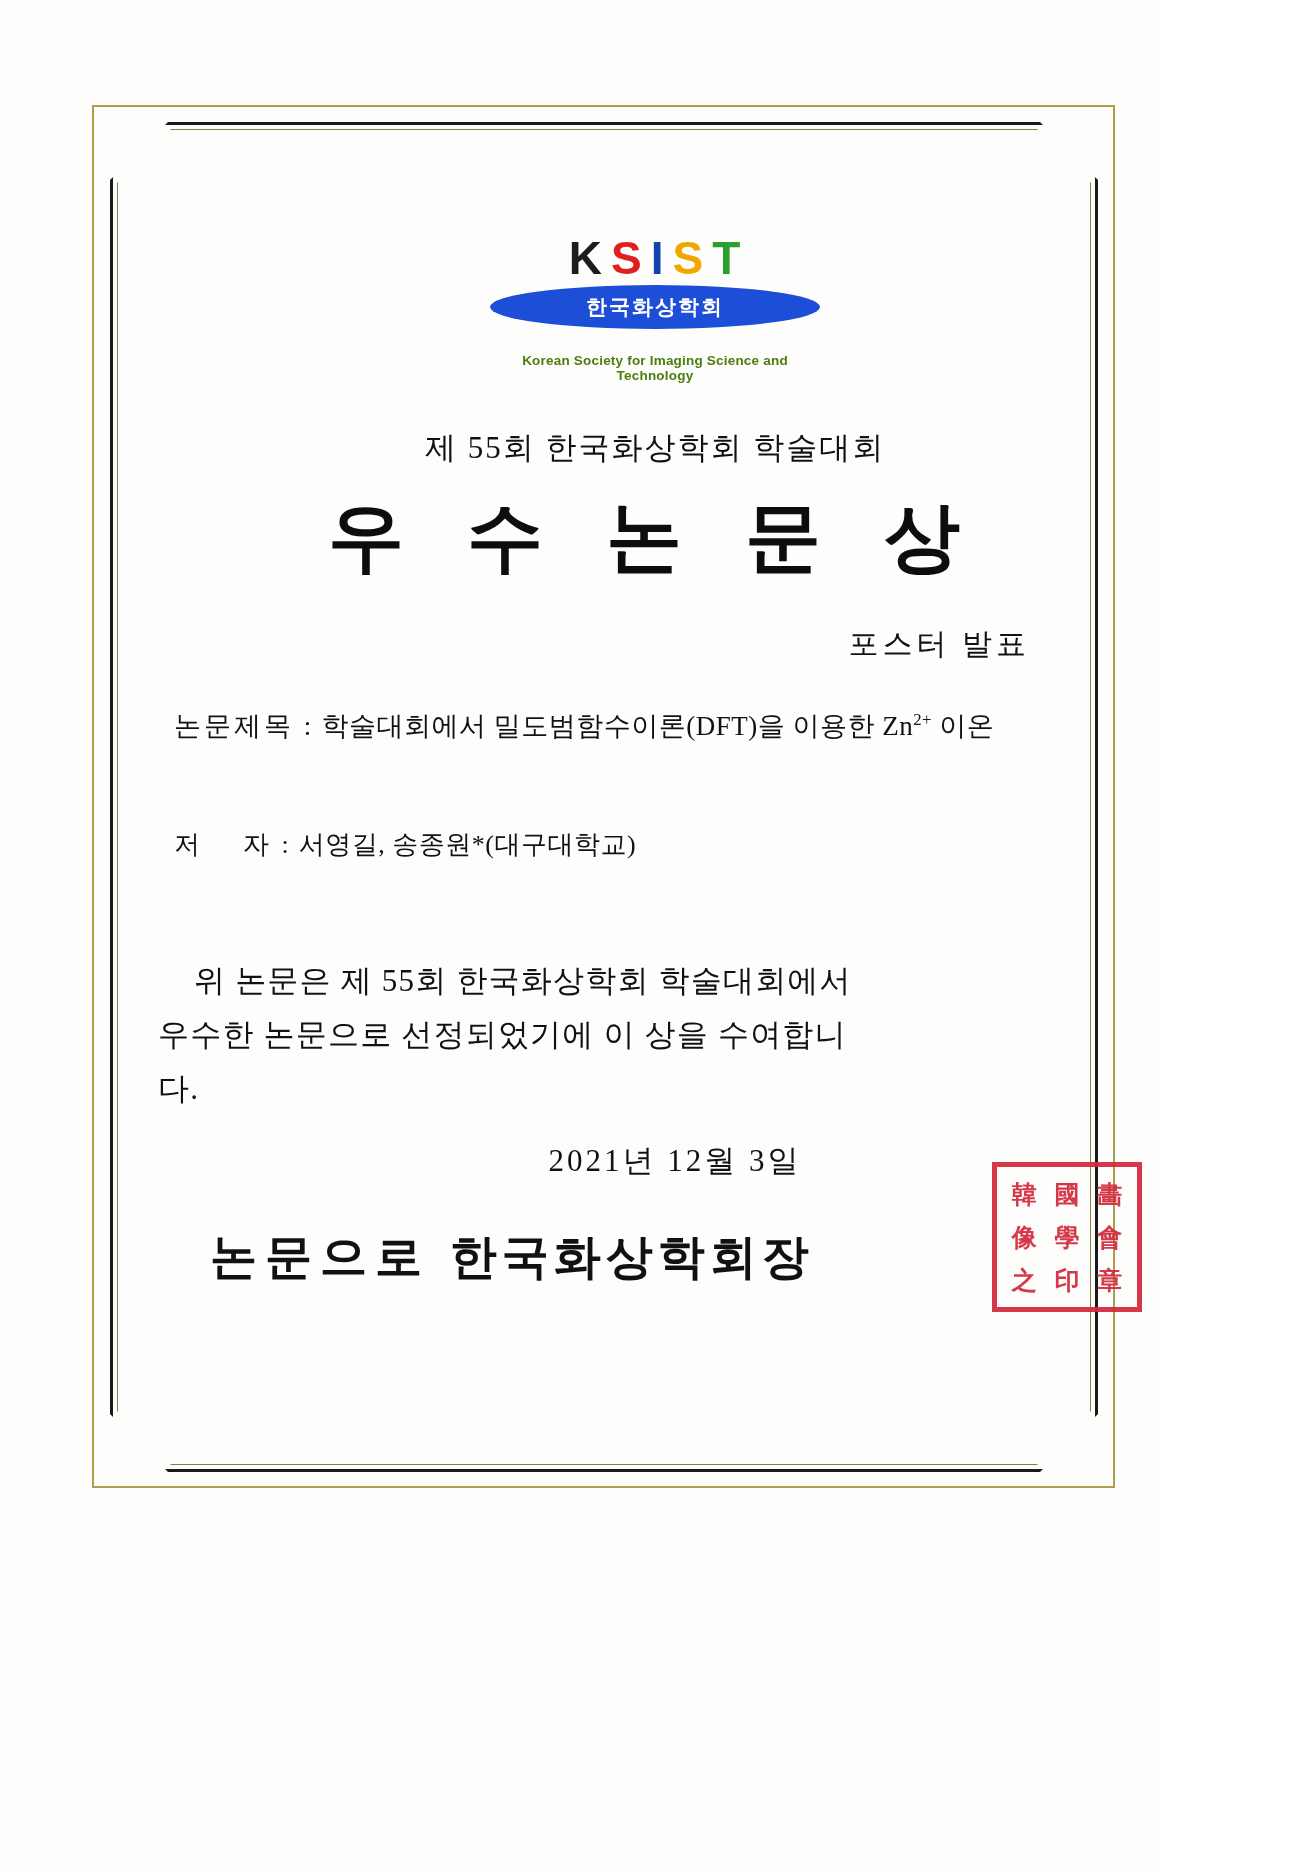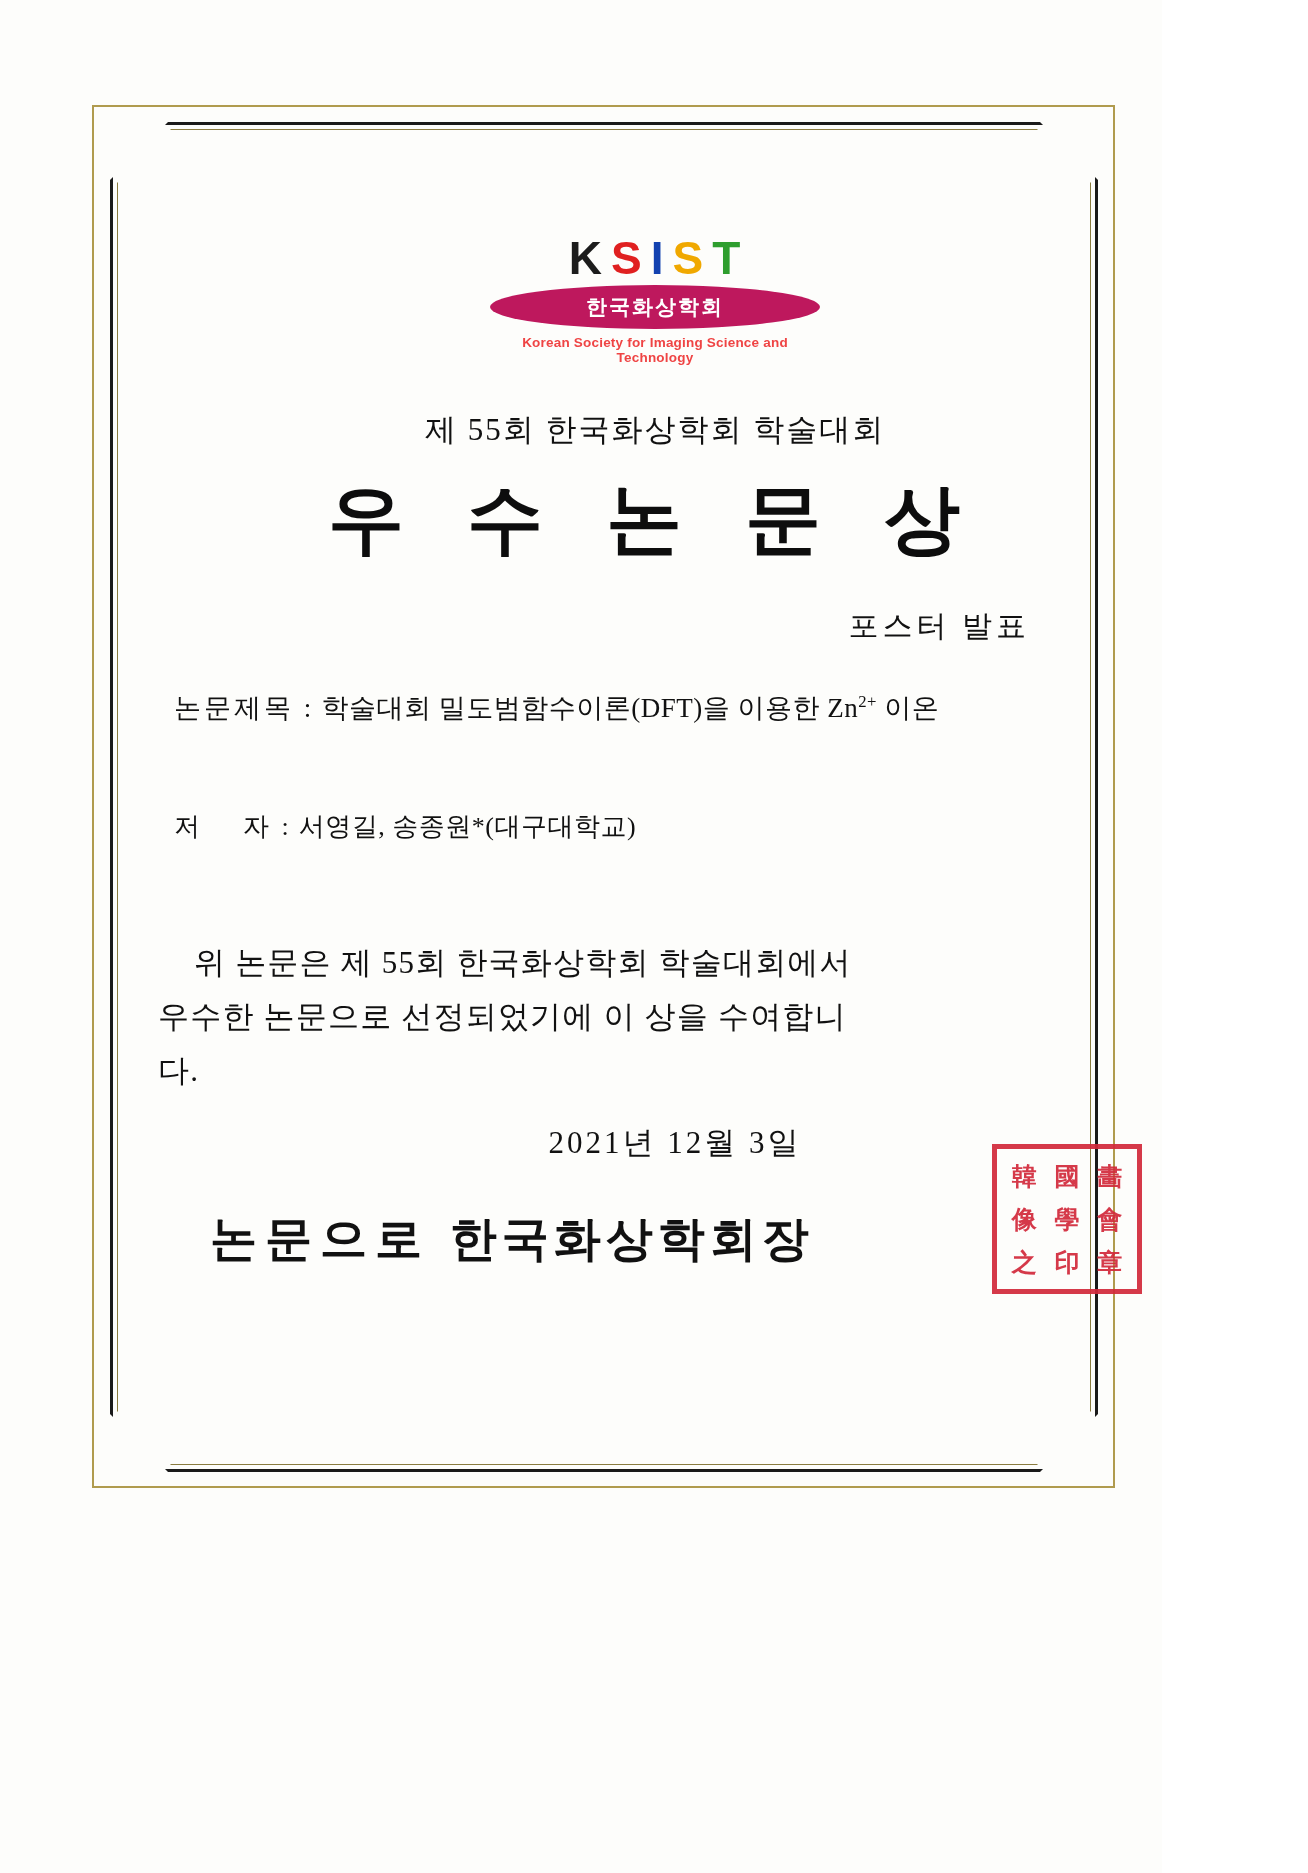--- a/index.html
+++ b/index.html
@@ -101,41 +101,41 @@
   .logo-letters span.l-k { color: #1c1c1c; }
   .logo-letters span.l-s1 { color: #e02020; }
   .logo-letters span.l-i { color: #1342b0; }
   .logo-letters span.l-s2 { color: #f0a800; }
   .logo-letters span.l-t { color: #2e9e2e; }
 
   .logo-ellipse {
     margin: 4px auto 0 auto;
     width: 330px;
     height: 44px;
-    background: #be185d;
+    background: #1d4ed8;
     border-radius: 50% / 50%;
     position: relative;
   }
   .logo-ellipse-text {
     position: absolute;
     left: 0; right: 0;
     top: 50%;
     transform: translateY(-50%);
     color: #ffffff;
     font-family: "Liberation Sans", sans-serif;
     font-size: 21px;
     font-weight: bold;
     letter-spacing: 2px;
   }
   .logo-sub {
-    margin-top: 6px;
+    margin-top: 24px;
     font-family: "Liberation Sans", sans-serif;
     font-size: 13.5px;
     font-weight: bold;
-    color: #ef4444;
+    color: #4d7c0f;
     letter-spacing: 0.2px;
   }
 
   
   .conf-line {
     margin-top: 44px;
     font-size: 31px;
     letter-spacing: 2px;
     color: #111;
   }
@@ -269,21 +269,21 @@
     </div>
 
     <div class="conf-line">제 55회 한국화상학회 학술대회</div>
 
     <div class="award-title">우 수 논 문 상</div>
 
     <div class="category">포스터 발표</div>
 
     <div class="field">
       <span class="label">논문제목 :</span>
-      <span>학술대회 밀도범함수이론(DFT)을 이용한 Zn</span><sup>2+</sup><span> 이온</span>
+      <span>학술대회에서 밀도범함수이론(DFT)을 이용한 Zn</span><sup>2+</sup><span> 이온</span>
     </div>
 
     <div class="authors">
       <span class="label">저</span><span class="sp"></span><span class="label">자 :</span>
       <span>서영길, 송종원*(대구대학교)</span>
     </div>
 
     <div class="statement">
       <span class="indent"></span><span>위 논문은 제 55회 한국화상학회 학술대회에서</span><br>
       <span>우수한 논문으로 선정되었기에 이 상을 수여합니</span><br>

